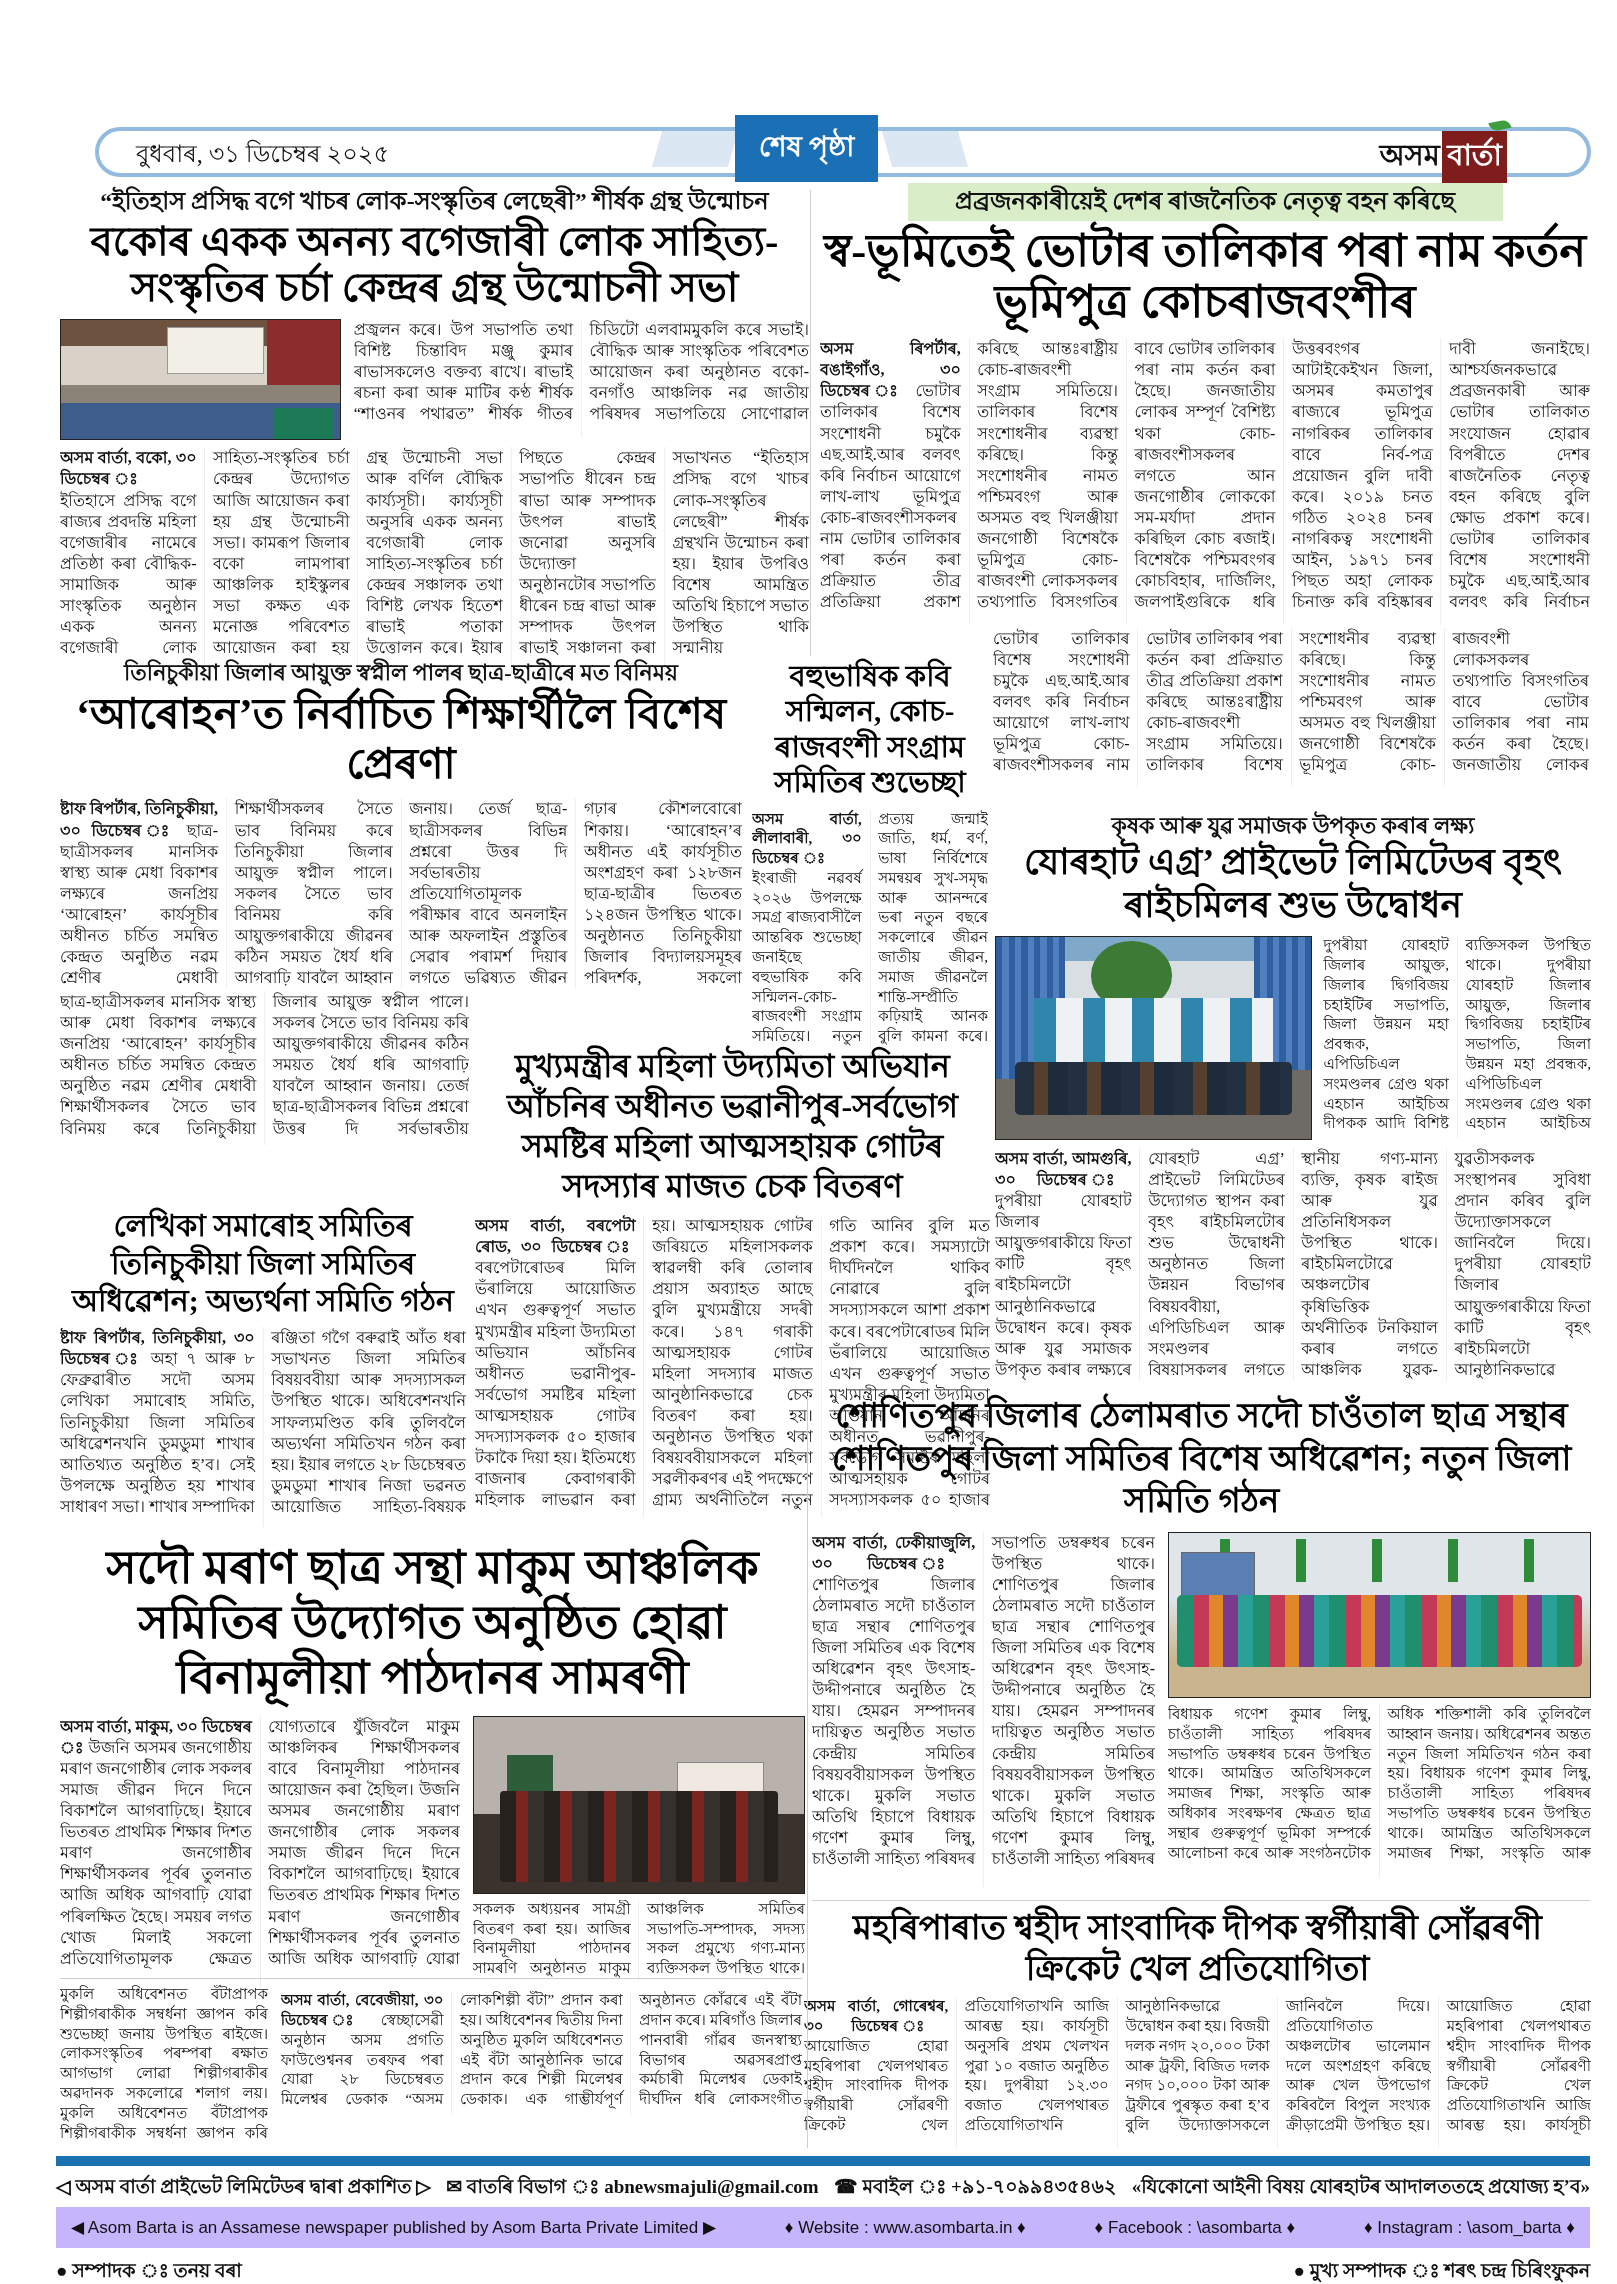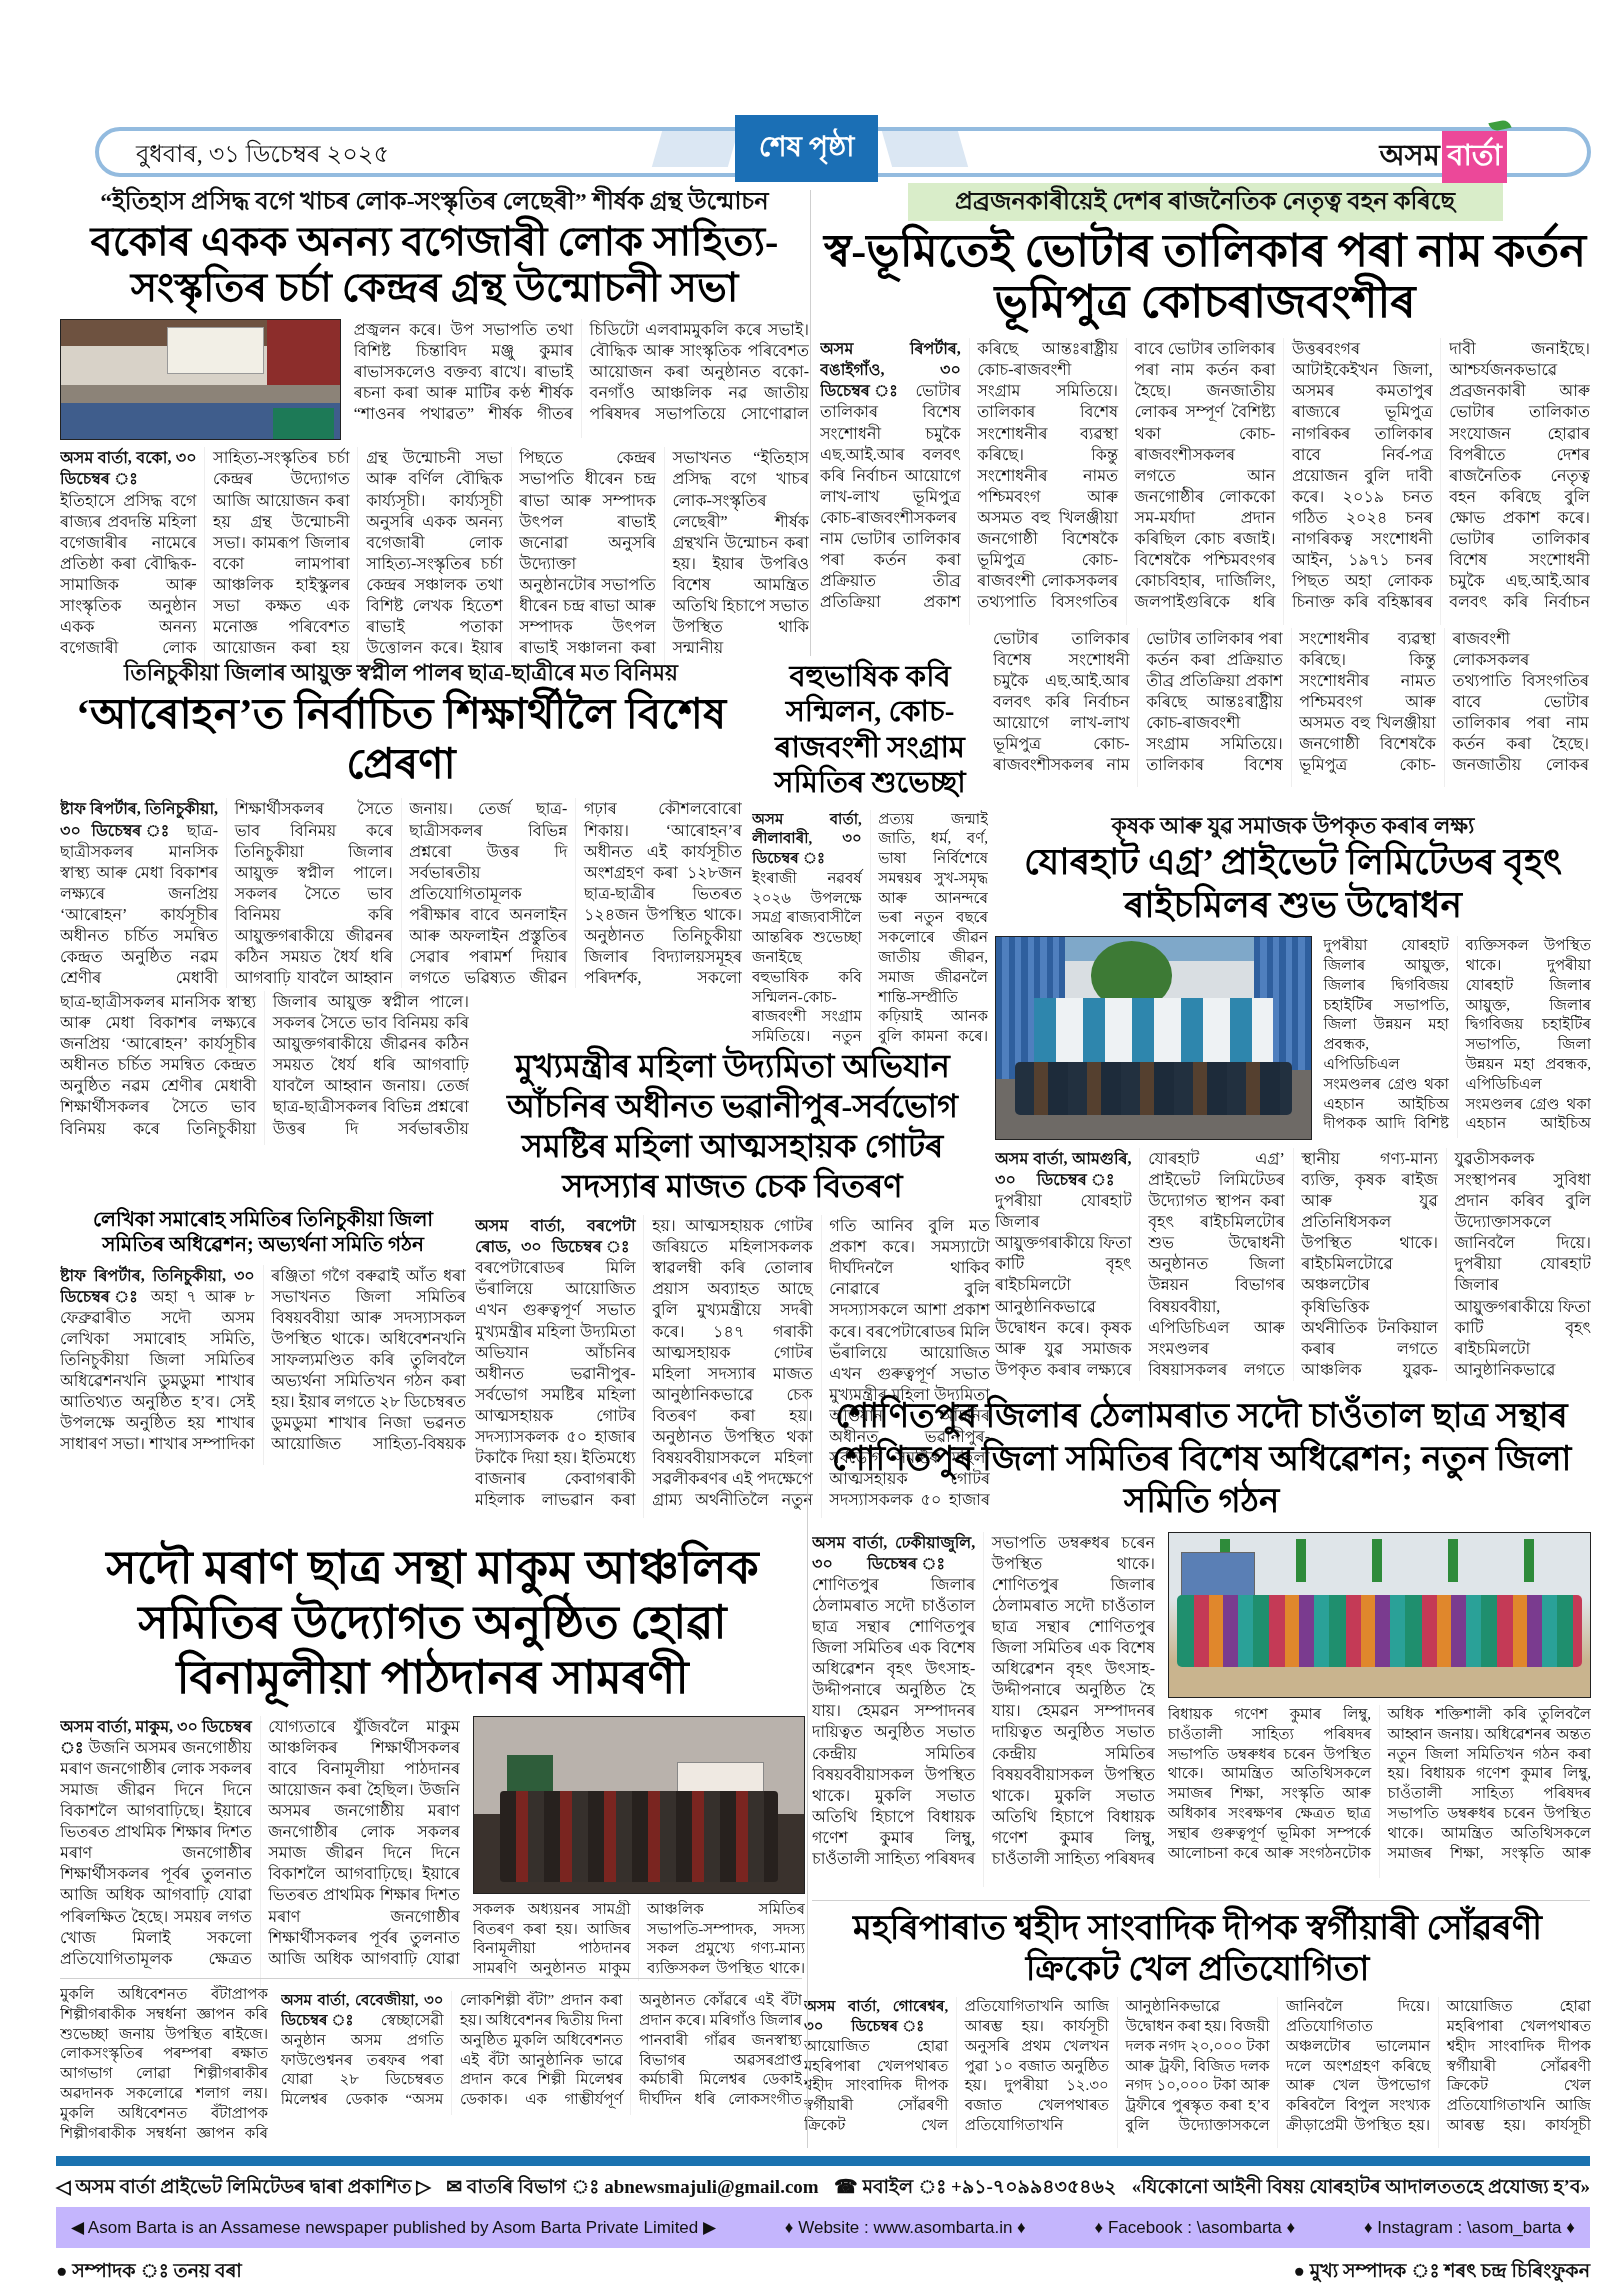--- a/index.html
+++ b/index.html
@@ -10,21 +10,21 @@
   .masthead{position:absolute;left:95px;top:127px;width:1488px;height:42px;
             border:4.4px solid #93bbdf;border-radius:28.6px;background:#fff;}
   .mast-date{position:absolute;left:136px;top:135px;font-size:24px;font-weight:normal;}
   .trap{position:absolute;top:131px;width:76px;height:36px;background:#dbe7f3;}
   .trap.l{left:657px;transform:skewX(-16deg);}
   .trap.r{left:887px;transform:skewX(16deg);}
   .page-label{position:absolute;left:735px;top:115px;width:143px;height:67px;
               background:#1b6fb5;color:#fff;font-size:28px;font-weight:bold;
               display:flex;align-items:center;justify-content:center;}
   .logo{position:absolute;right:111px;top:131px;font-size:29px;font-weight:bold;display:flex;align-items:center;}
-  .logo .red{background:#ec4899;color:#fff;padding:1.3px 5px;margin-left:2.5px;position:relative;}
+  .logo .red{background:#7f1d1d;color:#fff;padding:1.3px 5px;margin-left:2.5px;position:relative;}
   .logo .leaf{position:absolute;right:-3.8px;top:-10px;width:21.6px;height:9px;background:#3e9e3e;
               border-radius:0 9px 0 9px;transform:rotate(-12deg);}
 
   
   .story{position:absolute;}
   .kicker{text-align:center;font-weight:bold;font-size:24px;line-height:1.15;}
   .kicker.small{font-size:22px;}
   .headline{text-align:center;font-weight:bold;color:#000;}
   .body{ text-align:justify;font-size:16.5px;line-height:1.32;overflow:hidden;
          column-gap:16.5px;column-rule:0.6px solid #eee;}
@@ -148,21 +148,21 @@
 
   <div class="story" style="left:475px;top:1046px;width:515px;">
     <div class="headline" style="font-size:32px;line-height:1.25;">মুখ্যমন্ত্ৰীৰ মহিলা উদ্যমিতা অভিযান আঁচনিৰ অধীনত ভৱানীপুৰ-সৰ্বভোগ সমষ্টিৰ মহিলা আত্মসহায়ক গোটৰ সদস্যাৰ মাজত চেক বিতৰণ</div>
     <div class="body" style="margin-top:9px;column-count:3;height:303px;font-size:16px;">
       <span class="dateline">অসম বাৰ্তা, বৰপেটা ৰোড, ৩০ ডিচেম্বৰ ঃ</span>
       <span>বৰপেটাৰোডৰ মিলি ভঁৰালিয়ে আয়োজিত এখন গুৰুত্বপূৰ্ণ সভাত মুখ্যমন্ত্ৰীৰ মহিলা উদ্যমিতা অভিযান আঁচনিৰ অধীনত ভৱানীপুৰ-সৰ্বভোগ সমষ্টিৰ মহিলা আত্মসহায়ক গোটৰ সদস্যাসকলক ৫০ হাজাৰ টকাকৈ দিয়া হয়। ইতিমধ্যে বাজনাৰ কেবাগৰাকী মহিলাক লাভৱান কৰা হয়। আত্মসহায়ক গোটৰ জৰিয়তে মহিলাসকলক স্বাৱলম্বী কৰি তোলাৰ প্ৰয়াস অব্যাহত আছে বুলি মুখ্যমন্ত্ৰীয়ে সদৰী কৰে। ১৪৭ গৰাকী আত্মসহায়ক গোটৰ মহিলা সদস্যাৰ মাজত আনুষ্ঠানিকভাৱে চেক বিতৰণ কৰা হয়। অনুষ্ঠানত উপস্থিত থকা বিষয়ববীয়াসকলে মহিলা সৱলীকৰণৰ এই পদক্ষেপে গ্ৰাম্য অৰ্থনীতিলৈ নতুন গতি আনিব বুলি মত প্ৰকাশ কৰে। সমস্যাটো দীৰ্ঘদিনলৈ থাকিব নোৱাৰে বুলি সদস্যাসকলে আশা প্ৰকাশ কৰে। বৰপেটাৰোডৰ মিলি ভঁৰালিয়ে আয়োজিত এখন গুৰুত্বপূৰ্ণ সভাত মুখ্যমন্ত্ৰীৰ মহিলা উদ্যমিতা অভিযান আঁচনিৰ অধীনত ভৱানীপুৰ-সৰ্বভোগ সমষ্টিৰ মহিলা আত্মসহায়ক গোটৰ সদস্যাসকলক ৫০ হাজাৰ টকাকৈ দিয়া হয়। ইতিমধ্যে বাজনাৰ কেবাগৰাকী মহিলাক লাভৱান কৰা হয়। আত্মসহায়ক গোটৰ জৰিয়তে মহিলাসকলক স্বাৱলম্বী কৰি তোলাৰ প্ৰয়াস অব্যাহত আছে বুলি মুখ্যমন্ত্ৰীয়ে সদৰী কৰে। ১৪৭ গৰাকী আত্মসহায়ক গোটৰ মহিলা সদস্যাৰ মাজত আনুষ্ঠানিকভাৱে চেক বিতৰণ কৰা হয়। অনুষ্ঠানত উপস্থিত থকা বিষয়ববীয়াসকলে মহিলা সৱলীকৰণৰ এই পদক্ষেপে গ্ৰাম্য অৰ্থনীতিলৈ নতুন গতি আনিব বুলি মত প্ৰকাশ কৰে। সমস্যাটো দীৰ্ঘদিনলৈ থাকিব নোৱাৰে বুলি সদস্যাসকলে আশা প্ৰকাশ কৰে।</span>
     </div>
   </div>
 
   <div class="story" style="left:60px;top:1207px;width:406px;">
-    <div class="headline" style="font-size:20px;line-height:1.25;">লেখিকা সমাৰোহ সমিতিৰ তিনিচুকীয়া জিলা সমিতিৰ অধিৱেশন; অভ্যৰ্থনা সমিতি গঠন</div>
+    <div class="headline" style="font-size:30px;line-height:1.25;">লেখিকা সমাৰোহ সমিতিৰ তিনিচুকীয়া জিলা সমিতিৰ অধিৱেশন; অভ্যৰ্থনা সমিতি গঠন</div>
     <div class="body" style="margin-top:7.6px;column-count:2;height:200px;font-size:16px;">
       <span class="dateline">ষ্টাফ ৰিপৰ্টাৰ, তিনিচুকীয়া, ৩০ ডিচেম্বৰ ঃ</span>
       <span>অহা ৭ আৰু ৮ ফেব্ৰুৱাৰীত সদৌ অসম লেখিকা সমাৰোহ সমিতি, তিনিচুকীয়া জিলা সমিতিৰ অধিৱেশনখনি ডুমডুমা শাখাৰ আতিথ্যত অনুষ্ঠিত হ’ব। সেই উপলক্ষে অনুষ্ঠিত হয় শাখাৰ সাধাৰণ সভা। শাখাৰ সম্পাদিকা ৰঞ্জিতা গগৈ বৰুৱাই আঁত ধৰা সভাখনত জিলা সমিতিৰ বিষয়ববীয়া আৰু সদস্যাসকল উপস্থিত থাকে। অধিবেশনখনি সাফল্যমণ্ডিত কৰি তুলিবলৈ অভ্যৰ্থনা সমিতিখন গঠন কৰা হয়। ইয়াৰ লগতে ২৮ ডিচেম্বৰত ডুমডুমা শাখাৰ নিজা ভৱনত আয়োজিত সাহিত্য-বিষয়ক আলোচনা-চক্ৰও অনুষ্ঠিত হয়। অহা ৭ আৰু ৮ ফেব্ৰুৱাৰীত সদৌ অসম লেখিকা সমাৰোহ সমিতি, তিনিচুকীয়া জিলা সমিতিৰ অধিৱেশনখনি ডুমডুমা শাখাৰ আতিথ্যত অনুষ্ঠিত হ’ব। সেই উপলক্ষে অনুষ্ঠিত হয় শাখাৰ সাধাৰণ সভা। শাখাৰ সম্পাদিকা ৰঞ্জিতা গগৈ বৰুৱাই আঁত ধৰা সভাখনত জিলা সমিতিৰ বিষয়ববীয়া আৰু সদস্যাসকল উপস্থিত থাকে। অধিবেশনখনি সাফল্যমণ্ডিত কৰি তুলিবলৈ অভ্যৰ্থনা সমিতিখন গঠন কৰা হয়। ইয়াৰ লগতে ২৮ ডিচেম্বৰত ডুমডুমা শাখাৰ নিজা ভৱনত আয়োজিত সাহিত্য-বিষয়ক আলোচনা-চক্ৰও অনুষ্ঠিত হয়।</span>
     </div>
   </div>
 
   <div class="story" style="left:60px;top:1540px;width:745px;">
     <div class="headline" style="font-size:46px;line-height:1.2;">সদৌ মৰাণ ছাত্ৰ সন্থা মাকুম আঞ্চলিক সমিতিৰ উদ্যোগত অনুষ্ঠিত হোৱা বিনামূলীয়া পাঠদানৰ সামৰণী</div>
     <div style="display:flex;gap:12.7px;margin-top:10px;">
       <div class="body" style="width:400px;column-count:2;height:272px;font-size:16px;">

